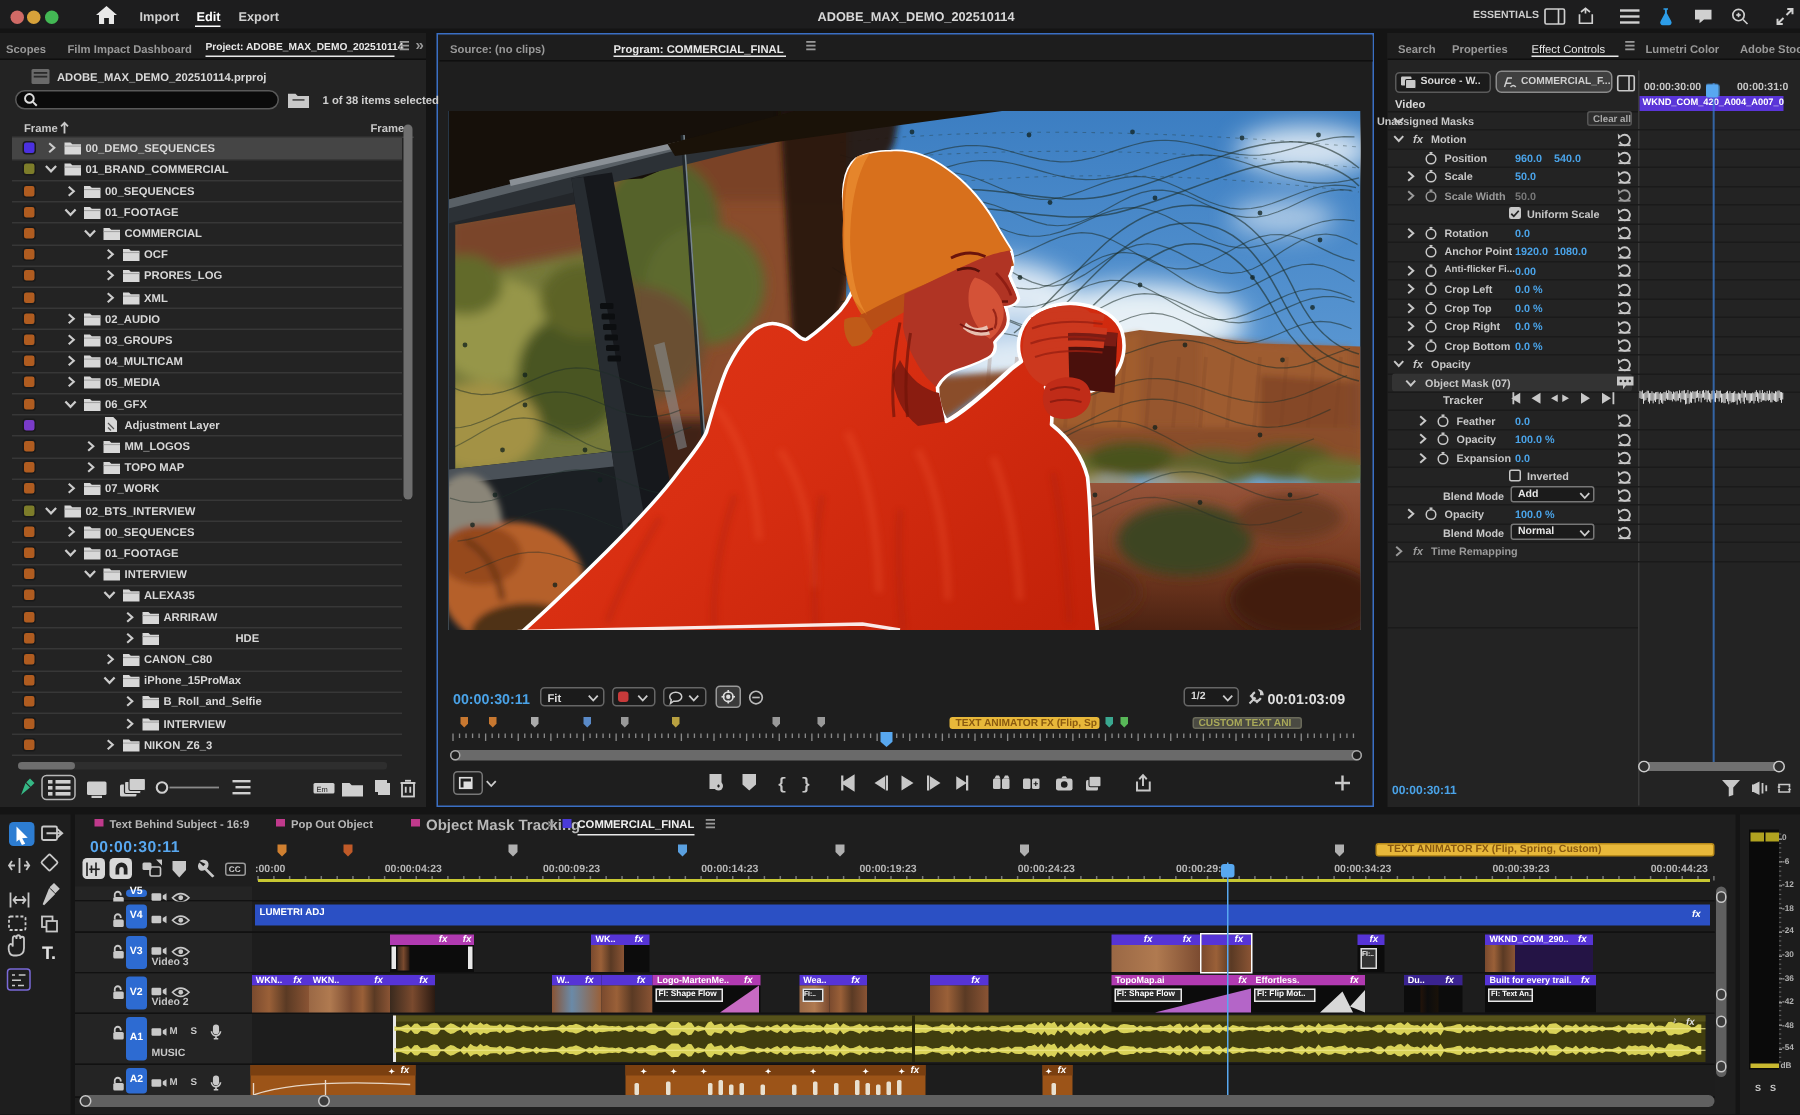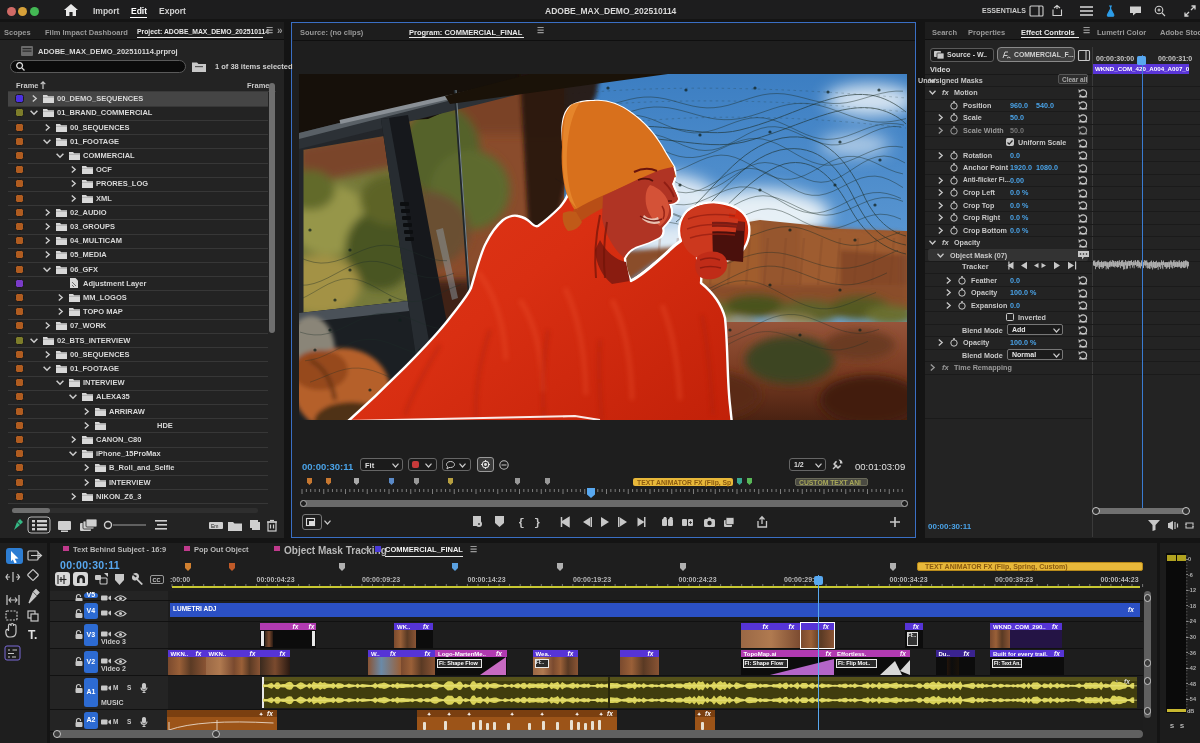--- a/index.html
+++ b/index.html
@@ -49,21 +49,21 @@
 <div class="ab" style="left:291px;top:22px;width:625px;height:516px;background:#1e1e1e;border:1.5px solid #3a6fc4;"></div>
 <div class="ab" style="left:292.5px;top:23.5px;width:622px;height:17px;background:#1d1d1d;border-bottom:1px solid #0f0f0f;"></div>
 <div class="tx" style="left:300px;top:27.5px;font-size:7.5px;color:#999;font-weight:bold;">Source: (no clips)</div>
 <div class="tx" style="left:409px;top:27.5px;font-size:7.5px;color:#e8e8e8;font-weight:bold;">Program: COMMERCIAL_FINAL</div>
 <div class="ab" style="left:409px;top:37px;width:115px;height:1px;background:#e8e8e8;"></div>
 <div class="tx" style="left:537px;top:26px;font-size:8px;color:#999;font-weight:bold;">☰</div>
 <div class="ab" style="left:925px;top:22px;width:275px;height:516px;background:#232323;"></div>
 <div class="ab" style="left:925px;top:22px;width:275px;height:18px;background:#1d1d1d;border-bottom:1px solid #0f0f0f;"></div>
 <div class="tx" style="left:932px;top:27.5px;font-size:7.5px;color:#999;font-weight:bold;">Search</div>
 <div class="tx" style="left:968px;top:27.5px;font-size:7.5px;color:#999;font-weight:bold;">Properties</div>
-<div class="tx" style="left:1021px;top:27.5px;font-size:7.5px;color:#e8e8e8;font-weight:bold;">Effect Controls</div>
+<div class="tx" style="left:1021px;top:27.5px;font-size:7.5px;color:#e8e8e8;font-weight:normal;">Effect Controls</div>
 <div class="ab" style="left:1021px;top:37px;width:58px;height:1px;background:#e8e8e8;"></div>
 <div class="tx" style="left:1083px;top:26px;font-size:8px;color:#999;font-weight:bold;">☰</div>
 <div class="tx" style="left:1097px;top:27.5px;font-size:7.5px;color:#999;font-weight:bold;">Lumetri Color</div>
 <div class="tx" style="left:1160px;top:27.5px;font-size:7.5px;color:#999;font-weight:bold;">Adobe Stock</div>
 <svg style="left:21px;top:46px" width="12" height="10" viewBox="0 0 12 10">
     <rect x="0" y="0" width="12" height="10" rx="1" fill="#6a6a6a"></rect>
     <rect x="1.5" y="2" width="9" height="1.2" fill="#2a2a2a"></rect>
     <rect x="1.5" y="4.5" width="9" height="1.2" fill="#2a2a2a"></rect>
   </svg>
 <div class="tx" style="left:38px;top:47px;font-size:7.5px;color:#d8d8d8;font-weight:bold;">ADOBE_MAX_DEMO_202510114.prproj</div>
@@ -1239,21 +1239,21 @@
   </svg>
 <div class="ab" style="left:789px;top:458px;width:37px;height:13px;background:#1b1b1b;border:1px solid #666;border-radius:3px;"></div>
 <div class="tx" style="left:794px;top:461px;font-size:7px;color:#ddd;font-weight:bold;">1/2</div>
 <svg style="left:815px;top:463px" width="7" height="5" viewBox="0 0 7 5">
     <path d="M0.5 0.7 L3.5 4 L6.5 0.7" stroke="#ccc" stroke-width="1.2" fill="none"></path>
   </svg>
 <svg style="left:832px;top:459px" width="11" height="11" viewBox="0 0 11 11">
     <path d="M1 10 L5 6 M4.5 2.5 A3 3 0 1 0 8.5 6.5 L6 9 L2 5 L4.5 2.5 Z" fill="none" stroke="#ccc" stroke-width="1.4"></path>
     <path d="M6.5 0.5 C9 0.5 10.5 2 10.5 4.5 L8 4.5 L8 2.5 Z" fill="#ccc"></path>
   </svg>
-<div class="tx" style="left:845px;top:461px;font-size:9.5px;color:#e0e0e0;font-weight:normal;margin-left:10px;">00:01:03:09</div>
+<div class="tx" style="left:845px;top:461px;font-size:9.5px;color:#e0e0e0;font-weight:bold;">00:01:03:09</div>
 <svg style="left:307px;top:478px" width="5" height="7" viewBox="0 0 5 7">
     <path d="M0 0 L5 0 L5 4.5 L2.5 7 L0 4.5 Z" fill="#c87830"></path>
   </svg>
 <svg style="left:326px;top:478px" width="5" height="7" viewBox="0 0 5 7">
     <path d="M0 0 L5 0 L5 4.5 L2.5 7 L0 4.5 Z" fill="#c87830"></path>
   </svg>
 <svg style="left:354px;top:478px" width="5" height="7" viewBox="0 0 5 7">
     <path d="M0 0 L5 0 L5 4.5 L2.5 7 L0 4.5 Z" fill="#aaaaaa"></path>
   </svg>
 <svg style="left:389px;top:478px" width="5" height="7" viewBox="0 0 5 7">

